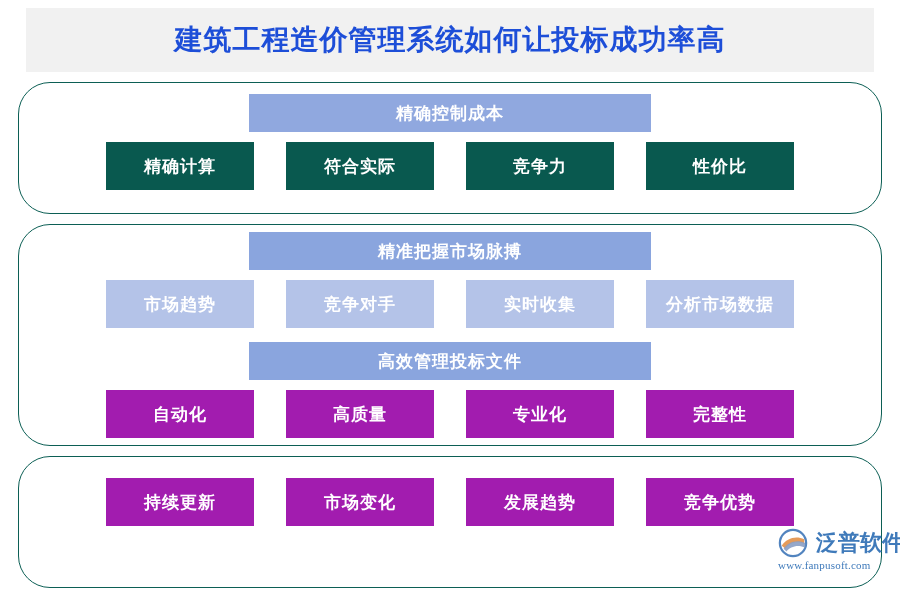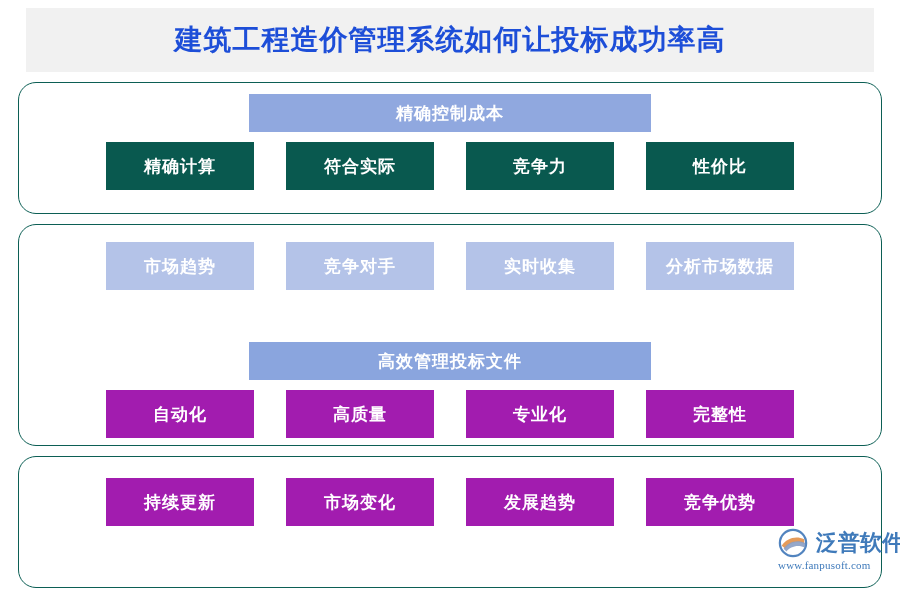--- a/index.html
+++ b/index.html
@@ -34,21 +34,21 @@
     letter-spacing: 1px;
     font-family: "Liberation Serif", "DejaVu Serif", serif;
   }
 
   
   .panel {
     position: absolute;
     left: 18px;
     width: 864px;
     border: 1.5px solid #0c5f55;
-    border-radius: 18px;
+    border-radius: 32px;
     box-sizing: border-box;
     background: #ffffff;
   }
   .panel-1 { top: 82px;  height: 132px; }
   .panel-2 { top: 224px; height: 222px; }
   .panel-3 { top: 456px; height: 132px; }
 
   
   .group {
     position: absolute;
@@ -146,20 +146,21 @@
       <div class="item-box box-teal">精确计算</div>
       <div class="item-box box-teal">符合实际</div>
       <div class="item-box box-teal">竞争力</div>
       <div class="item-box box-teal">性价比</div>
     </div>
   </div>
 </div>
 
 <div class="panel panel-2">
   <div class="group g2-a">
+    <div class="group-header hdr-blue">精准把握市场脉搏</div>
     <div class="group-items">
       <div class="item-box box-softblue">市场趋势</div>
       <div class="item-box box-softblue">竞争对手</div>
       <div class="item-box box-softblue">实时收集</div>
       <div class="item-box box-softblue">分析市场数据</div>
     </div>
   </div>
   <div class="group g2-b">
     <div class="group-header hdr-blue">高效管理投标文件</div>
     <div class="group-items">

